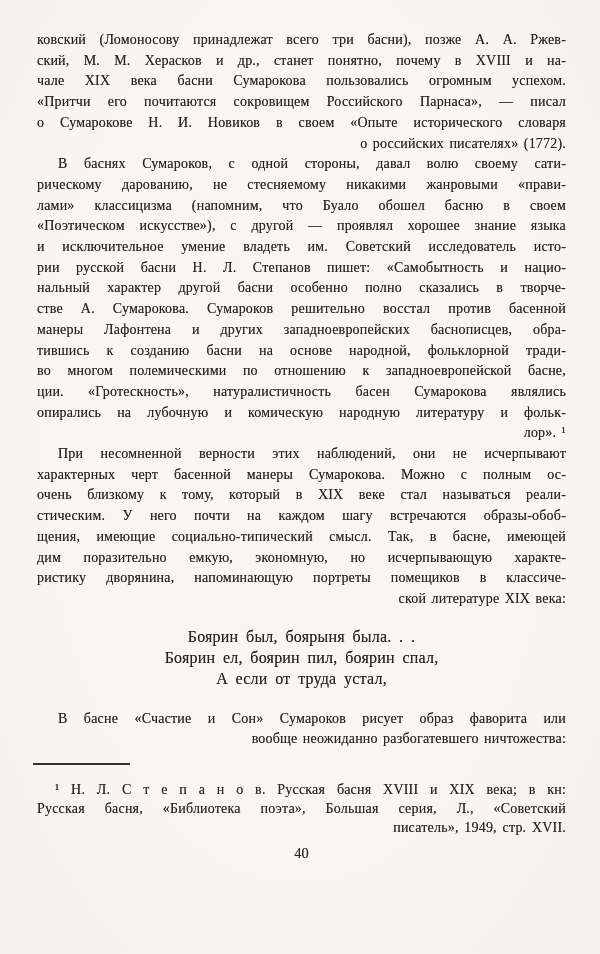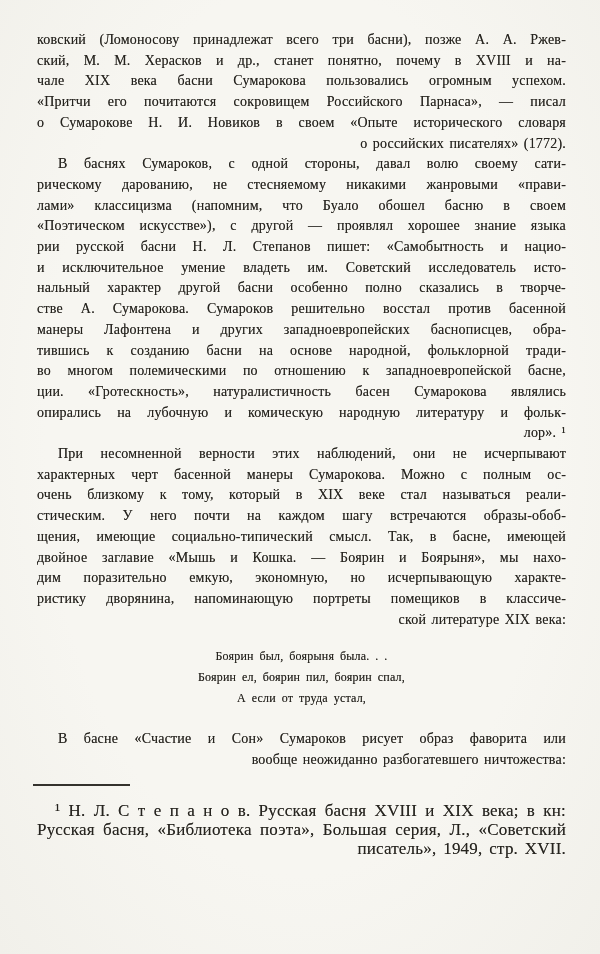--- a/index.html
+++ b/index.html
@@ -27,37 +27,37 @@
     letter-spacing: 0.2px;
     word-spacing: 0.12em;
     white-space: normal;
     text-shadow: 0 0 0.5px rgba(32,30,26,0.55);
   }
   .j { text-align: justify; text-align-last: justify; }
   .left { text-align: right; }
   .first { text-indent: 21px; }
   .verse { margin-top: 16px; }
   .vln {
-    font-size: 12px;
+    font-size: 16px;
     line-height: 21px;
     letter-spacing: 0.2px;
     word-spacing: 0.22em;
     text-align: center;
     text-shadow: 0 0 0.5px rgba(32,30,26,0.55);
   }
   .para4 { margin-top: 20px; }
   .fn-rule {
     width: 97px;
     height: 2px;
     background: #34322d;
     margin: 13px 0 0 -4px;
   }
   .footnote { margin-top: 15px; }
   .fln {
-    font-size: 17px;
+    font-size: 14px;
     line-height: 19px;
     letter-spacing: 0.2px;
     word-spacing: 0.14em;
     text-shadow: 0 0 0.4px rgba(32,30,26,0.5);
   }
   .fln.first { text-indent: 18px; }
   .page-number {
     margin-top: 6px;
     text-align: center;
     font-size: 14.5px;
@@ -78,39 +78,38 @@
       <div class="ln j">«Притчи его почитаются сокровищем Российского Парнаса», — писал</div>
       <div class="ln j">о Сумарокове Н. И. Новиков в своем «Опыте исторического словаря</div>
       <div class="ln left">о российских писателях» (1772).</div>
     </div>
 
     <div>
       <div class="ln j first">В баснях Сумароков, с одной стороны, давал волю своему сати-</div>
       <div class="ln j">рическому дарованию, не стесняемому никакими жанровыми «прави-</div>
       <div class="ln j">лами» классицизма (напомним, что Буало обошел басню в своем</div>
       <div class="ln j">«Поэтическом искусстве»), с другой — проявлял хорошее знание языка</div>
+      <div class="ln j">и исключительное умение владеть им. Советский исследователь исто-</div>
       <div class="ln j">рии русской басни Н. Л. Степанов пишет: «Самобытность и нацио-</div>
-      <div class="ln j">и исключительное умение владеть им. Советский исследователь исто-</div>
       <div class="ln j">нальный характер другой басни особенно полно сказались в творче-</div>
       <div class="ln j">стве А. Сумарокова. Сумароков решительно восстал против басенной</div>
       <div class="ln j">манеры Лафонтена и других западноевропейских баснописцев, обра-</div>
       <div class="ln j">тившись к созданию басни на основе народной, фольклорной тради-</div>
       <div class="ln j">во многом полемическими по отношению к западноевропейской басне,</div>
       <div class="ln j">ции. «Гротескность», натуралистичность басен Сумарокова являлись</div>
       <div class="ln j">опирались на лубочную и комическую народную литературу и фольк-</div>
       <div class="ln left">лор». ¹</div>
     </div>
 
     <div>
       <div class="ln j first">При несомненной верности этих наблюдений, они не исчерпывают</div>
       <div class="ln j">характерных черт басенной манеры Сумарокова. Можно с полным ос-</div>
       <div class="ln j">очень близкому к тому, который в XIX веке стал называться реали-</div>
       <div class="ln j">стическим. У него почти на каждом шагу встречаются образы-обоб-</div>
       <div class="ln j">щения, имеющие социально-типический смысл. Так, в басне, имеющей</div>
-      <div class="ln j">двойное заглавие «Мышь и Кошка. — Боярин и Боярыня», мы нахо-</div>
       <div class="ln j">дим поразительно емкую, экономную, но исчерпывающую характе-</div>
       <div class="ln j">ристику дворянина, напоминающую портреты помещиков в классиче-</div>
       <div class="ln left">ской литературе XIX века:</div>
     </div>
 
     <div class="verse">
       <div class="vln">Боярин был, боярыня была. . .</div>
       <div class="vln">Боярин ел, боярин пил, боярин спал,</div>
       <div class="vln">А если от труда устал,</div>
     </div>
@@ -121,15 +120,16 @@
     </div>
 
     <div class="fn-rule"></div>
 
     <div class="footnote">
       <div class="fln j first">¹ Н. Л. С т е п а н о в.  Русская басня XVIII и XIX века; в кн:</div>
       <div class="fln j">Русская басня, «Библиотека поэта», Большая серия, Л., «Советский</div>
       <div class="fln left">писатель», 1949, стр. XVII.</div>
     </div>
 
+    <div class="page-number">40</div>
 
   </div>
 </div>
 
 </body></html>

